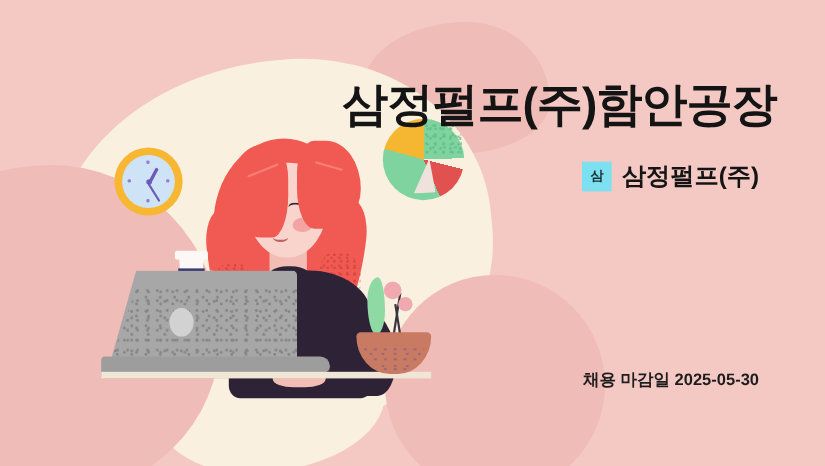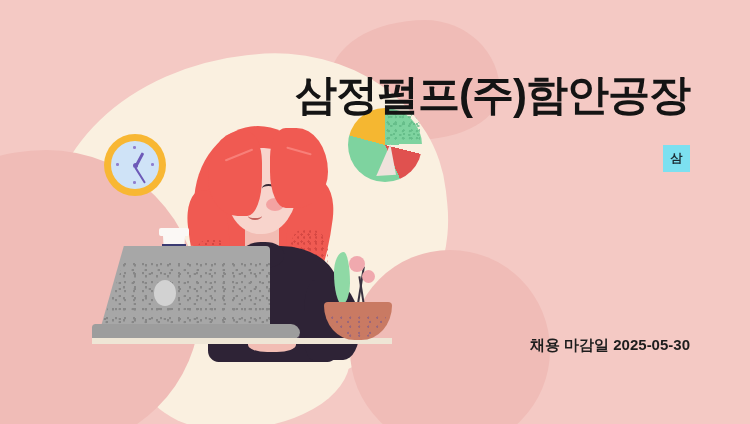--- a/index.html
+++ b/index.html
@@ -399,21 +399,21 @@
     background:
       radial-gradient(circle at 25% 40%, #7a5a8c 1px, transparent 1.3px),
       radial-gradient(circle at 65% 70%, #7a5a8c 1px, transparent 1.3px);
     background-size: 9px 9px, 11px 11px;
     opacity: .6;
   }
 
   
   .headline {
     position: absolute;
-    right: 60px; top: 72px;
+    right: 44px; top: 72px;
     margin: 0;
     font-size: 42px;
     font-weight: 700;
     line-height: 1.1;
     color: #141414;
     letter-spacing: -1px;
     text-align: right;
     white-space: nowrap;
   }
   .company-row {
@@ -537,17 +537,18 @@
     <div class="flower" style="left:31px; top:8px;  width:16px; height:16px;"></div>
     <div class="flower" style="left:44px; top:22px; width:13px; height:13px;"></div>
     <div class="pot"></div>
     <div class="pot-speck"></div>
   </div>
 
   <h1 class="headline">삼정펄프(주)함안공장</h1>
 
   <div class="company-row">
     <div class="company-badge">삼</div>
+    <div class="company-name">삼정펄프(주)</div>
   </div>
 
   <p class="deadline">채용 마감일 2025-05-30</p>
 
 </div>
 
 </body></html>

